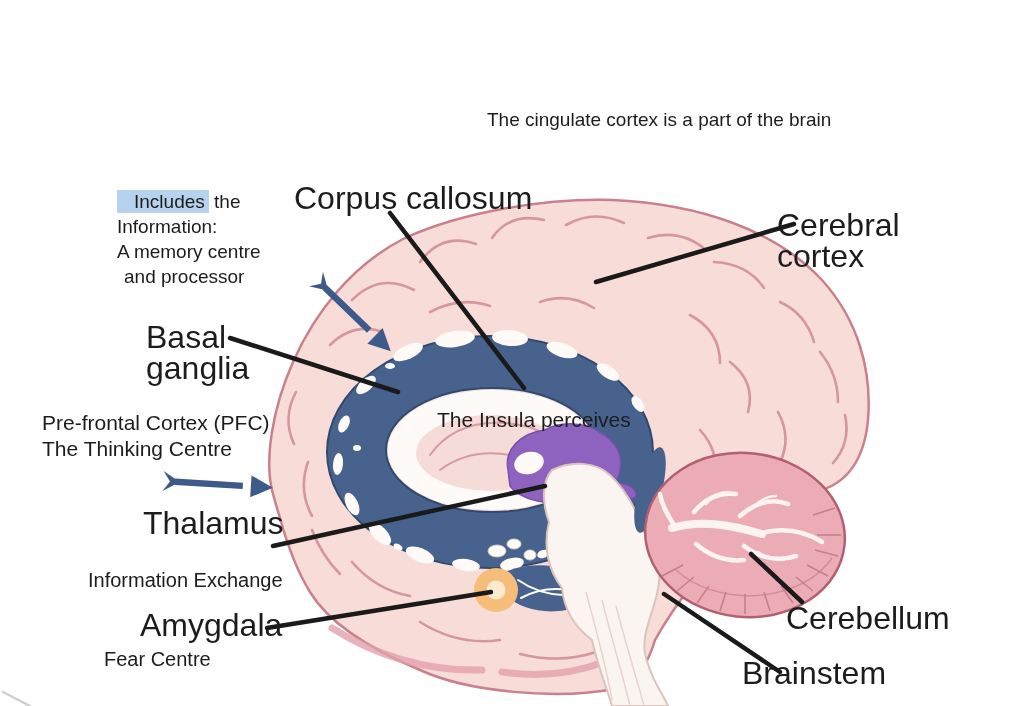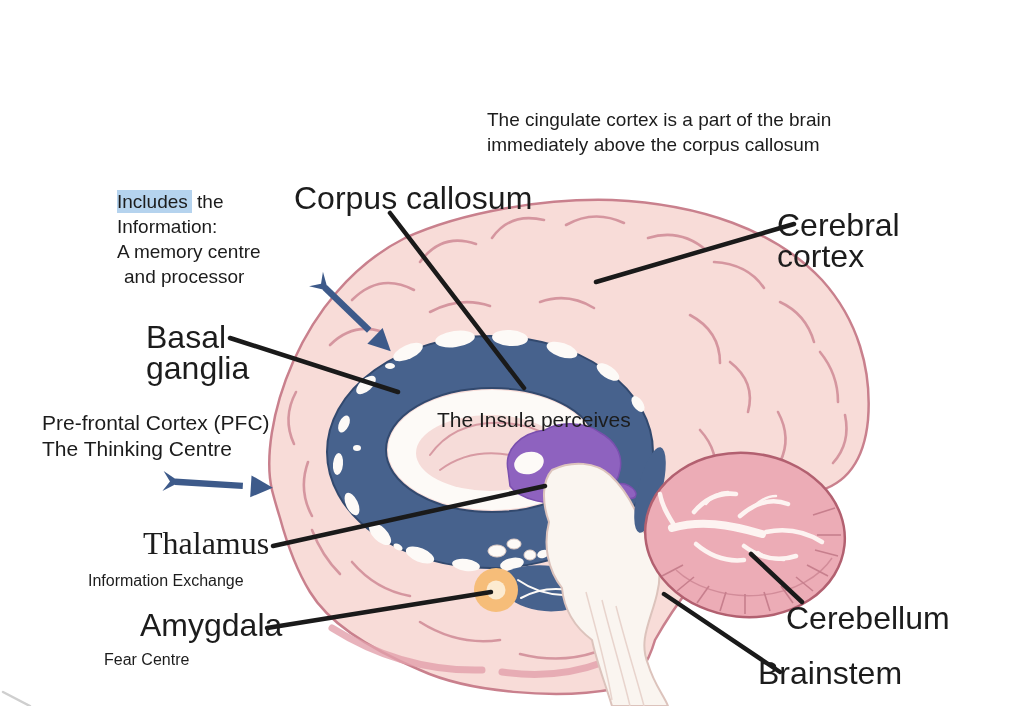--- a/index.html
+++ b/index.html
@@ -2,23 +2,23 @@
 <html><head>
 <meta charset="utf-8">
 <style>
   html,body{margin:0;padding:0;background:#ffffff;}
   .stage{position:relative;width:1024px;height:706px;background:#ffffff;overflow:hidden;
          font-family:"Liberation Sans",sans-serif;color:#1c1c1c;}
   .art{position:absolute;left:0;top:0;}
   .lbl{position:absolute;white-space:nowrap;color:#1c1c1c;}
   .lbl-lg{font-size:32px;line-height:31px;}
   .lbl-md{font-size:21px;line-height:26px;}
-  .lbl-sm{font-size:16px;line-height:25px;}
+  .lbl-sm{font-size:20px;line-height:25px;}
   .note{font-size:19px;line-height:25px;}
-  .hl{background:#b5d3ee;padding:1px 4px 1px 0;}
+  .hl{background:#b5d3ee;padding:1px 4px 1px 17px;}
   .indent{padding-left:7px;}
   
   .cerebrum{fill:#f8dcd8;stroke:#c9808d;stroke-width:2.5;}
   .sulcus{stroke:#cf8995;stroke-width:2.6;fill:none;stroke-linecap:round;opacity:.85;}
   .band{stroke:#e2a0ab;stroke-width:7;fill:none;stroke-linecap:round;opacity:.8;}
   .ring{fill:#47628d;stroke:#32496e;stroke-width:2;}
   .whitehole{fill:#fdfaf7;}
   .ccwhite{fill:#fdfaf7;}
   .innerpink{fill:#f6dcd9;}
   .innercurve{stroke:#cf8995;stroke-width:2;fill:none;stroke-linecap:round;opacity:.8;}
@@ -189,21 +189,20 @@
       <path d="M0 -10 L17 0 L0 10 L7 0 Z"></path>
       <rect x="12" y="-3.2" width="68" height="6.4"></rect>
       <path d="M88 -11 L110 0 L88 11 Z"></path>
     </g>
 
     <path class="corner" d="M3 692 L30 706"></path>
   </svg>
 
   <div class="lbl note" style="left:487px;top:107px;">
     <div>The cingulate cortex is a part of the brain</div>
-    <div>immediately above the corpus callosum</div>
   </div>
 
   <div class="lbl note" style="left:117px;top:189px;">
     <div><span class="hl">Includes</span><span> the</span></div>
     <div>Information:</div>
     <div>A memory centre</div>
     <div class="indent">and processor</div>
   </div>
 
   <div class="lbl lbl-lg" style="left:294px;top:183px;">Corpus callosum</div>
@@ -218,25 +217,25 @@
     <div>ganglia</div>
   </div>
 
   <div class="lbl lbl-md" style="left:42px;top:410px;">
     <div>Pre-frontal Cortex (PFC)</div>
     <div>The Thinking Centre</div>
   </div>
 
   <div class="lbl lbl-md" style="left:437px;top:407px;">The Insula perceives</div>
 
-  <div class="lbl lbl-lg" style="left:143px;top:528px;font-family:Liberation Serif, serif;">Thalamus</div>
+  <div class="lbl lbl-lg" style="left:143px;top:508px;">Thalamus</div>
 
   <div class="lbl lbl-sm" style="left:88px;top:568px;">Information Exchange</div>
 
   <div class="lbl lbl-lg" style="left:140px;top:610px;">Amygdala</div>
 
   <div class="lbl lbl-sm" style="left:104px;top:647px;">Fear Centre</div>
 
   <div class="lbl lbl-lg" style="left:786px;top:603px;">Cerebellum</div>
 
-  <div class="lbl lbl-lg" style="left:758px;top:658px;">Brainstem</div>
+  <div class="lbl lbl-lg" style="left:742px;top:658px;">Brainstem</div>
 
 </div>
 
 </body></html>

